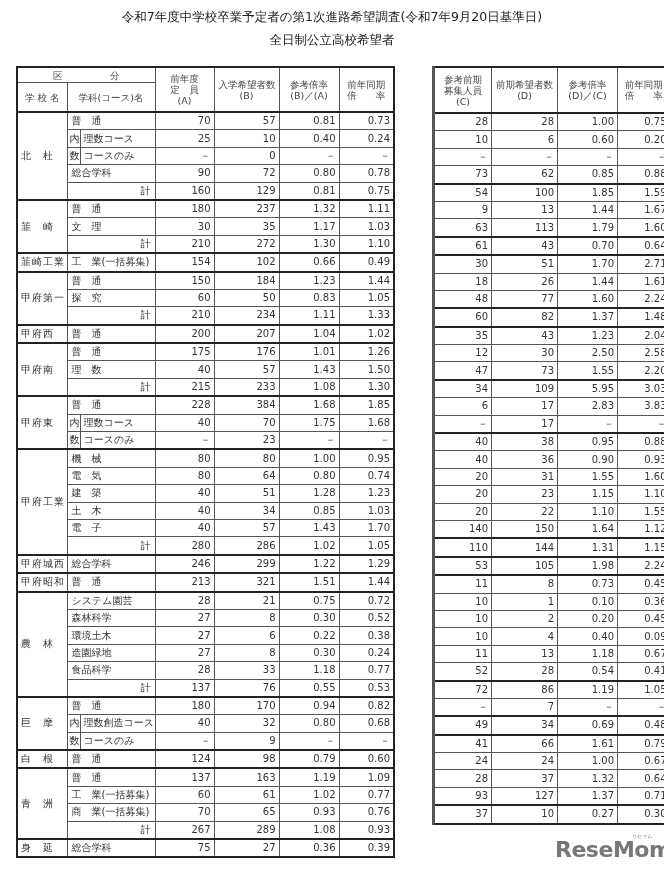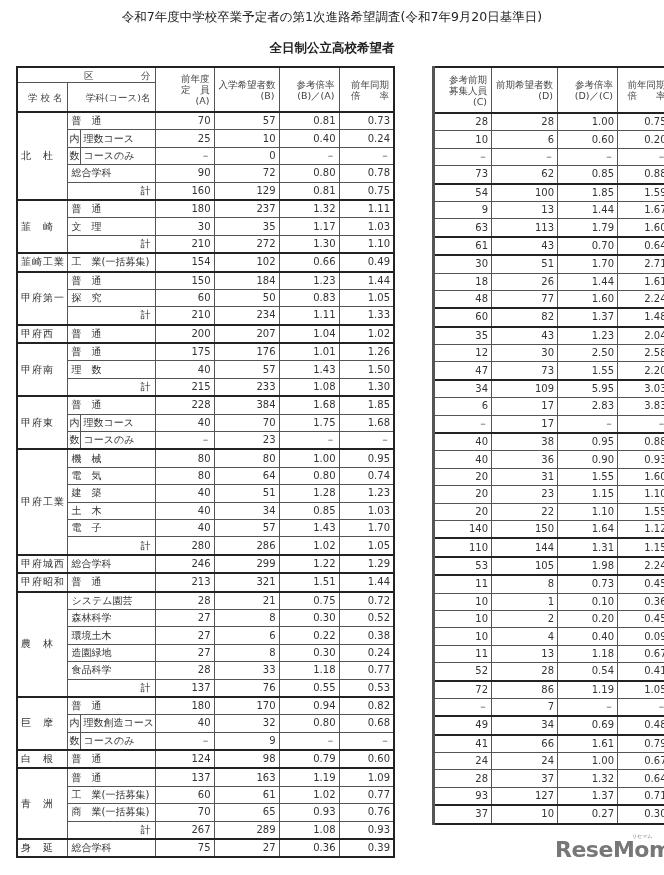--- a/index.html
+++ b/index.html
@@ -1,26 +1,26 @@
 <!DOCTYPE html>
 <html><head>
 <meta charset="utf-8">
 <style>
   html, body { margin:0; padding:0; background:#fff; }
   body { width:664px; height:875px; position:relative; overflow:hidden;
          font-family:"DejaVu Sans", sans-serif; color:#333; }
   .title { position:absolute; left:0; width:664px; text-align:center; font-size:12.5px; color:#222; }
   #t1 { top:9px; }
-  #t2 { top:40px;font-weight:bold; }
+  #t2 { top:32px; }
   table { position:absolute; border-collapse:collapse; table-layout:fixed; font-size:10px; }
   td, th { border:1px solid #555; padding:0 4px; height:16.4px; line-height:16px; white-space:nowrap; overflow:hidden; font-weight:normal; }
   #left { left:16px; top:66px; width:377px; border:2.5px solid #222; }
   #right { left:432px; top:66px; width:237px; border:2.5px solid #222; }
   #right { border-left:3px solid #555; }
-  th { color:#444; font-size:9.5px; line-height:11px; text-align:right; vertical-align:middle; }
+  th { color:#444; font-size:9.5px; line-height:11px; text-align:center; vertical-align:middle; }
   .hdr-row1 th { height:14px; }
   .hdr-row2 th { height:28px; }
   .hdr-single { height:44px; }
   .num { text-align:right; padding-right:3px; }
   .school { text-align:left; padding-left:3px; vertical-align:middle; letter-spacing:1px; }
   .dept { text-align:left; padding-left:4px; }
   .naisu { width:9px; padding:0 2px; text-align:center; }
   .sub { padding-left:3px; }
   .total { text-align:right; padding-right:4px; }
   tr.grp-start td { border-top:2.5px solid #222; }

